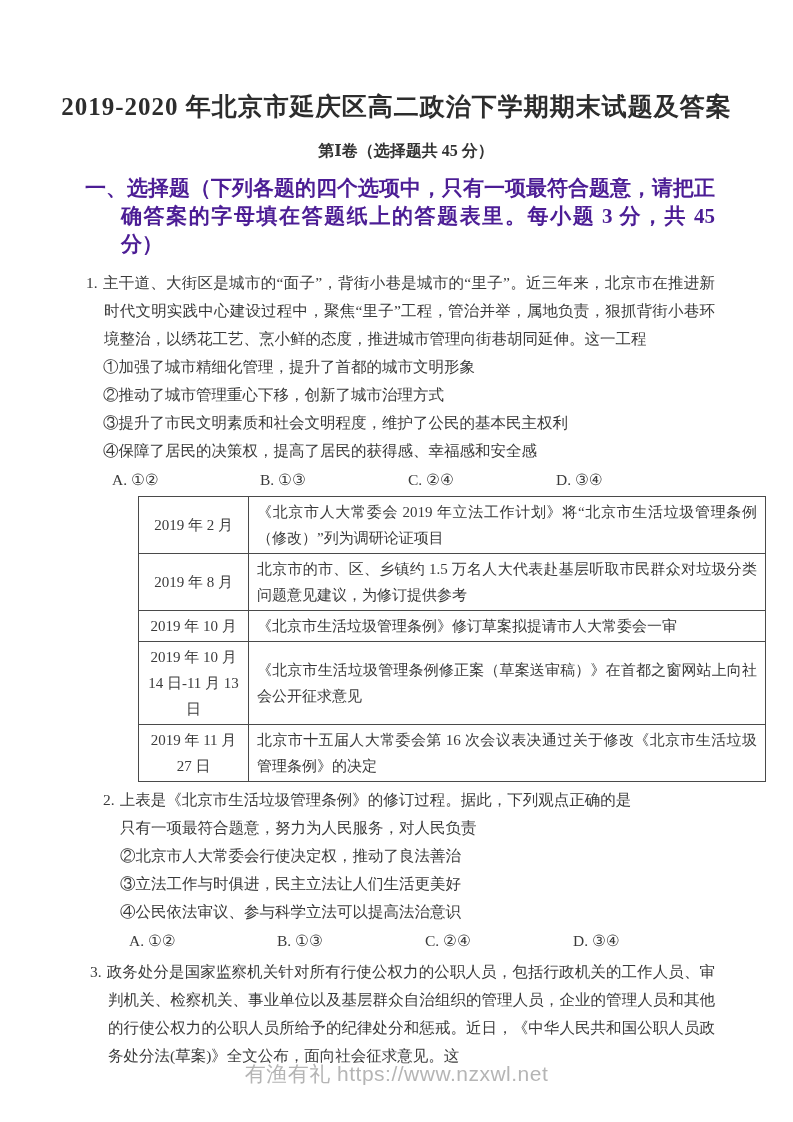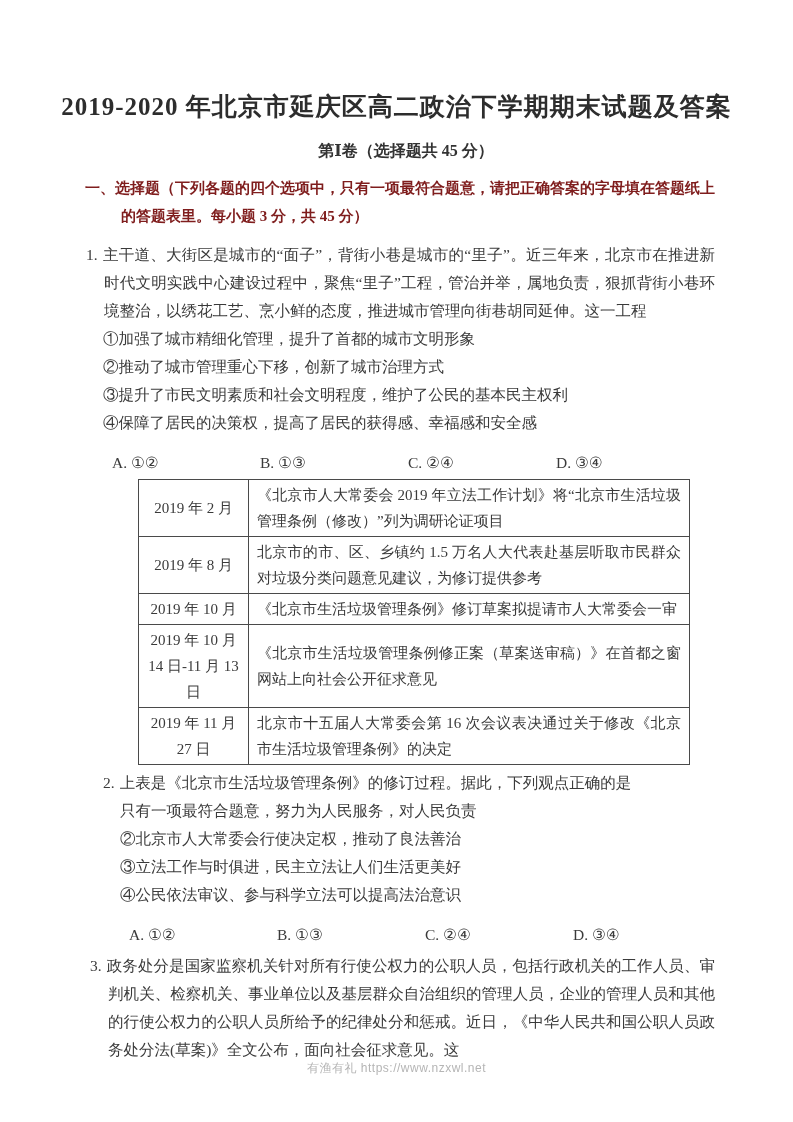--- a/index.html
+++ b/index.html
@@ -27,26 +27,26 @@
     margin-top: 18px;
     text-align: center;
     font-size: 16px;
     font-weight: 700;
     color: #333333;
     padding-left: 19px;
   }
   .instructions {
     margin: 12px 78px 0 85px;
     font-weight: 700;
-    font-size: 15px;
+    font-size: 21px;
     line-height: 28px;
     text-align: justify;
     padding-left: 36px;
     text-indent: -36px;
-    color: #7f1d1d;
+    color: #4c1d95;
   }
   .question { font-size: 15.5px; color: #3a3a3a; }
   .q1 { margin: 11px 78px 0 86px; }
   .q2 { margin: 4px 78px 0 103px; }
   .q3 { margin: 4px 78px 0 90px; }
   .stem {
     margin: 0;
     line-height: 28px;
     text-align: justify;
     padding-left: 18px;
@@ -55,27 +55,27 @@
   .qnum { margin-right: 5px; }
   .item {
     margin: 0;
     line-height: 28px;
     padding-left: 17px;
   }
   .options-row {
     display: flex;
     line-height: 27px;
     padding-left: 26px;
-    margin-top: 12px;
+    margin-top: 1px;
   }
   .options-row .opt { width: 148px; flex: 0 0 auto; }
   table.timeline {
     border-collapse: collapse;
     margin: 3px 0 0 138px;
-    width: 552px;
+    width: 628px;
     font-size: 15px;
     color: #3a3a3a;
     table-layout: fixed;
   }
   .timeline td {
     border: 1px solid #4a4a4a;
     line-height: 26px;
     padding: 2px 8px;
     vertical-align: middle;
     text-align: justify;
@@ -85,21 +85,21 @@
     text-align: center;
     padding: 2px 4px;
   }
   .footer {
     position: absolute;
     top: 1060px;
     left: 0;
     right: 0;
     text-align: center;
     color: #b5b5b5;
-    font-size: 12px;
+    font-size: 21px;
     letter-spacing: 0.5px;
     font-family: "Liberation Sans", "DejaVu Sans", sans-serif;
   }
 </style>
 </head>
 <body>
 
 <div class="page">
 
   <h1 class="title">2019-2020 年北京市延庆区高二政治下学期期末试题及答案</h1>

